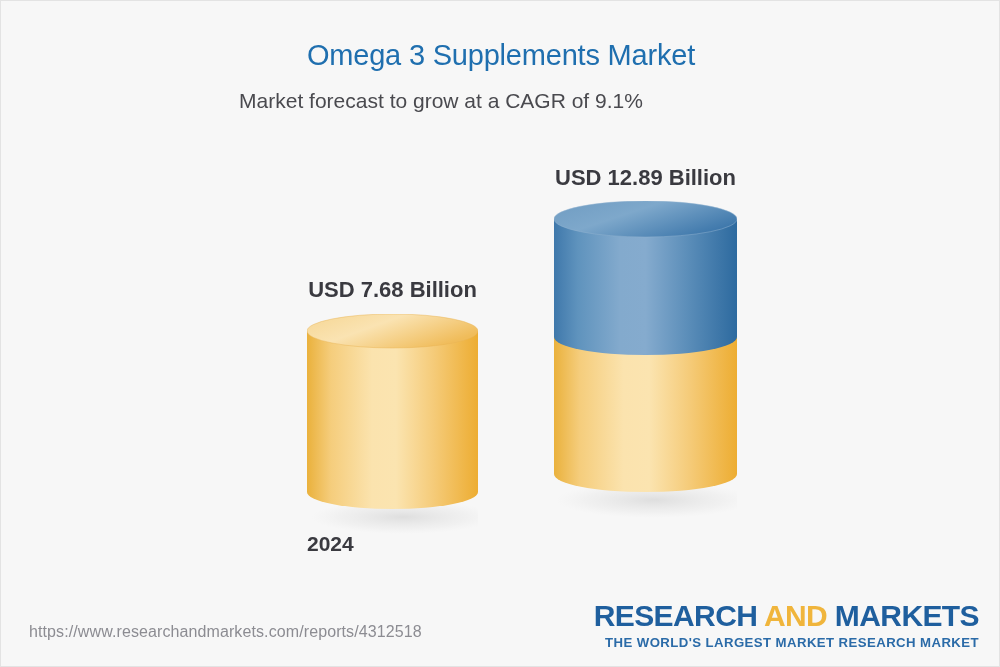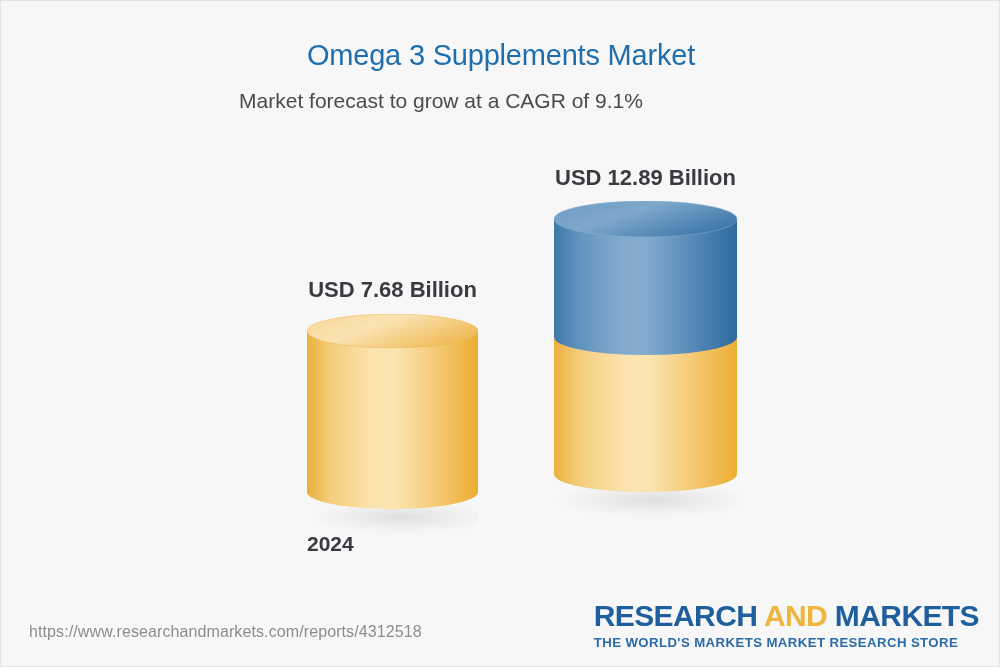--- a/index.html
+++ b/index.html
@@ -87,21 +87,21 @@
     top: 622px;
     font-size: 16px;
     color: #8c8c92;
     letter-spacing: 0.1px;
   }
 
   #brand-logo {
     position: absolute;
     right: 20px;
     top: 600px;
-    text-align: left;
+    text-align: right;
     line-height: 1;
   }
   #brand-wordmark {
     font-size: 30px;
     font-weight: bold;
     color: #1f5f9e;
     letter-spacing: -0.6px;
     white-space: nowrap;
   }
   #brand-and {
@@ -209,16 +209,16 @@
       </svg>
 
     </div>
 
   </div>
 
   <div id="footer-url">https://www.researchandmarkets.com/reports/4312518</div>
 
   <div id="brand-logo">
     <div id="brand-wordmark"><span>RESEARCH </span><span id="brand-and">AND</span><span> MARKETS</span></div>
-    <div id="brand-tagline">THE WORLD'S MARKETS MARKET RESEARCH STORE</div>
+    <div id="brand-tagline">THE WORLD'S LARGEST MARKET RESEARCH MARKET</div>
   </div>
 
 </div>
 
 </body></html>

